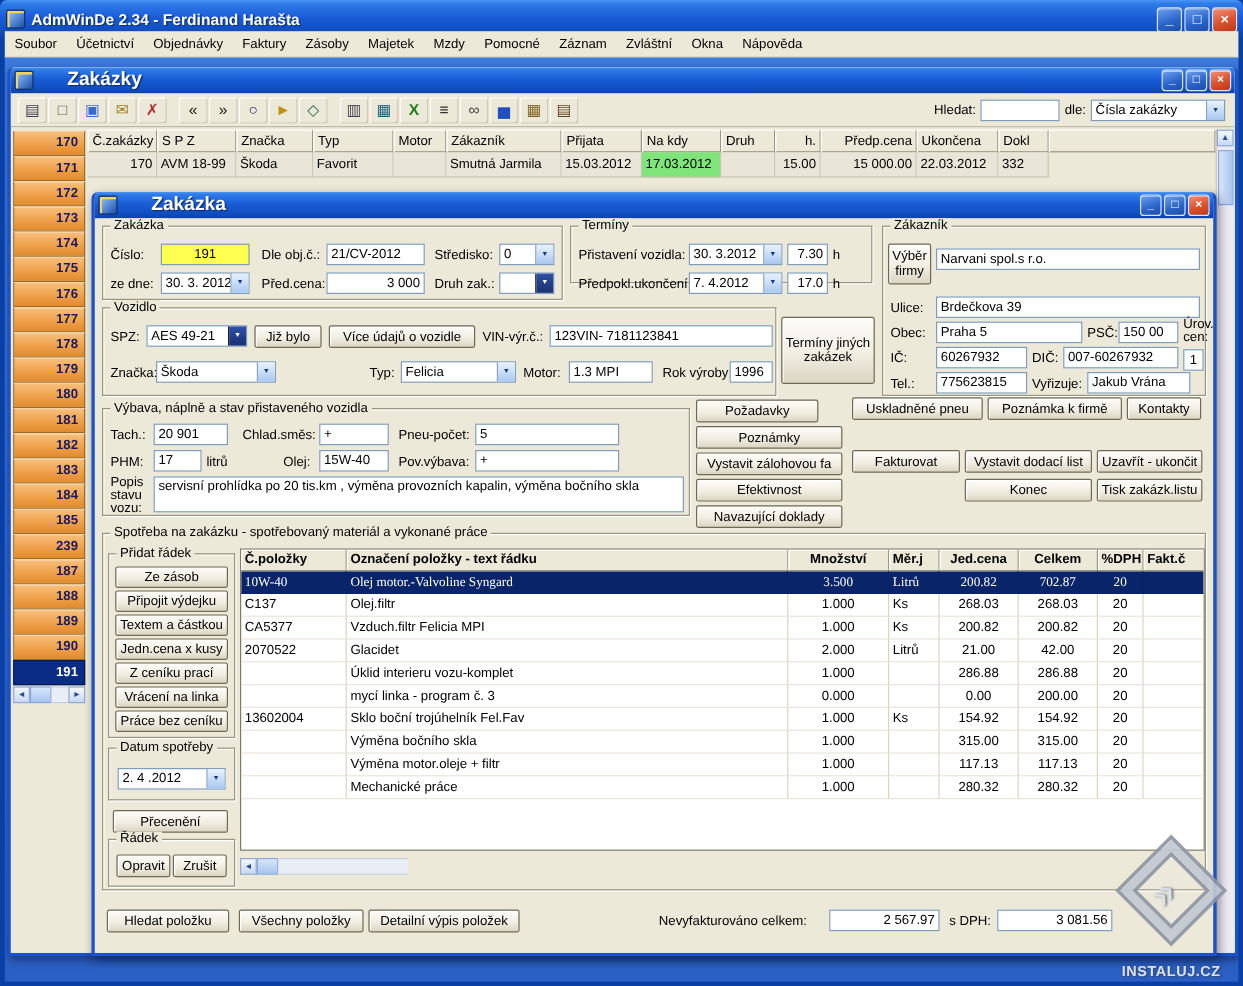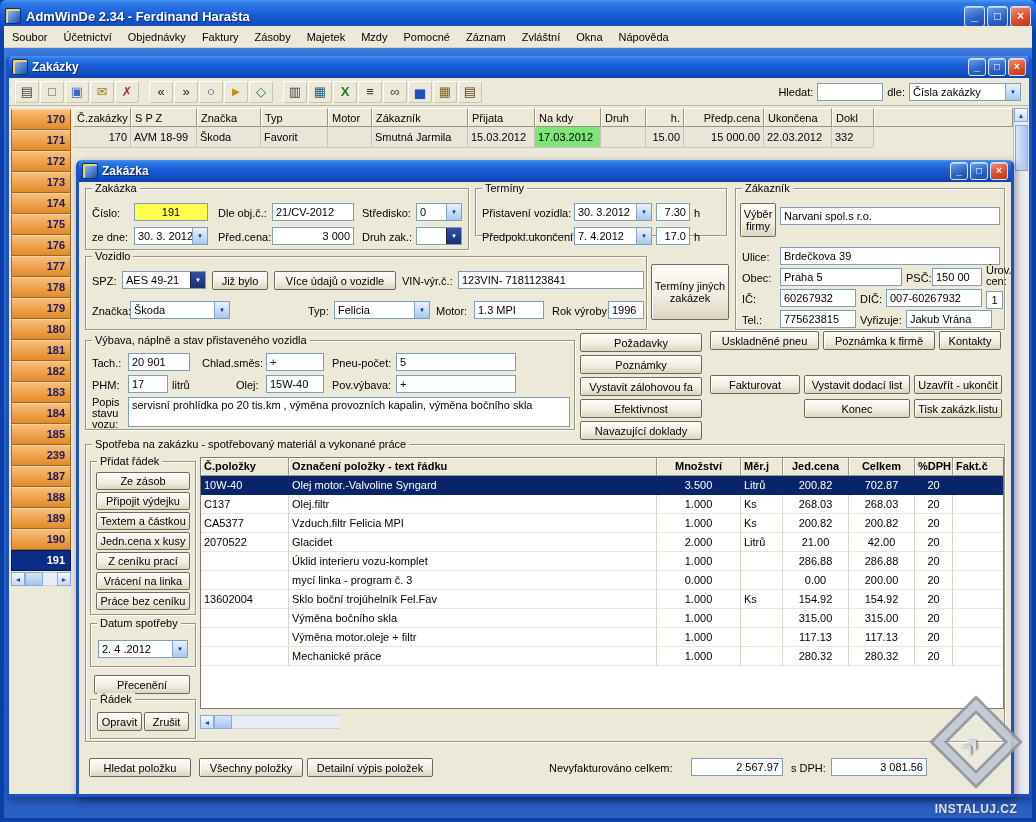--- a/index.html
+++ b/index.html
@@ -45,21 +45,21 @@
   .window {
     position:absolute; border:3px solid #1C52C8; border-top:0;
     border-radius:6px 6px 2px 2px; background:#ECE9D8; overflow:hidden;
     box-shadow:2px 3px 8px rgba(0,0,25,.4);
   }
   .child-tb {
     position:absolute; left:0; top:0; right:0; height:22px;
     background:linear-gradient(180deg,#4A95F2 0%,#2E7BE8 10%,#1A5CD6 45%,#1150C4 78%,#0C42AA 100%);
     display:flex; align-items:center; gap:4px; padding:0 3px; border-radius:3px 3px 0 0;
   }
-  .child-tb .tb-title { font-size:12px; }
+  .child-tb .tb-title { font-size:16px;margin-left:24px; }
   .win-body { position:absolute; left:0; top:22px; right:0; bottom:0; background:#ECE9D8; }
   
   .orders-window { left:2px; top:8px; width:1026px; height:741px; z-index:1; }
   .toolbar {
     position:absolute; left:0; top:0; right:0; height:28px; background:#ECE9D8;
     border-bottom:1px solid #BEBAA8; display:flex; align-items:center; padding:2px 6px;
   }
   .tb-icons { display:flex; align-items:center; gap:1px; }
   .tbi {
     width:24px; height:22px; display:flex; align-items:center; justify-content:center;
@@ -160,21 +160,21 @@
     box-shadow:inset 1px 1px 0 #fff; overflow:hidden; white-space:nowrap;
   }
   .ic {
     height:19px; padding:3px 3px 0; font-size:11px;
     border-right:1px solid #D8D4C6; border-bottom:1px solid #E8E5DA;
     overflow:hidden; white-space:nowrap;
   }
   .i1{width:88px}.i2{width:368px}.i3{width:84px}.i4{width:42px}
   .i5{width:66px}.i6{width:66px}.i7{width:38px}.i8{flex:1;border-right:none}
   .i3,.i5,.i6,.i7 { text-align:center; }
-  .item-row.selected { background:#0A246A; color:#fff; }
+  .item-row.selected { background:#0A246A; color:#fff;font-family:Liberation Serif, serif; }
   .item-row.selected .ic { border-color:#0A246A; }
   
   .watermark { position:absolute; right:0; bottom:0; width:112px; height:118px; z-index:50; opacity:.92; }
   .wm-d1 {
     position:absolute; left:26px; top:12px; width:60px; height:60px; transform:rotate(45deg);
     border:7px solid #C2C8D2; box-shadow:0 0 0 3px #8E96A4, inset 0 0 0 3px #8E96A4;
     background:rgba(235,238,244,.12);
   }
   .wm-arrow { position:absolute; left:40px; top:26px; font-size:32px; color:#DCE1EA;
     transform:rotate(-45deg); text-shadow:1px 1px 2px #5A6270; }
@@ -450,21 +450,21 @@
         <span class="fld abs" style="left:42px;top:34px;width:40px">17</span>
         <span class="lbl" style="left:86px;top:38px">litrů</span>
         <span class="lbl" style="left:150px;top:38px">Olej:</span>
         <span class="fld abs" style="left:180px;top:34px;width:58px">15W-40</span>
         <span class="lbl" style="left:246px;top:38px">Pov.výbava:</span>
         <span class="fld abs" style="left:310px;top:34px;width:120px">+</span>
         <span class="lbl multi" style="left:6px;top:56px;width:34px">Popis stavu vozu:</span>
         <span class="fld abs multi" style="left:42px;top:56px;width:442px;height:30px">servisní prohlídka po 20 tis.km , výměna provozních kapalin, výměna bočního skla</span>
       </div>
 
-      <span class="btn abs" style="left:501px;top:151px;width:122px">Požadavky</span>
+      <span class="btn abs" style="left:501px;top:151px;width:102px">Požadavky</span>
       <span class="btn abs" style="left:501px;top:173px;width:122px">Poznámky</span>
       <span class="btn abs" style="left:501px;top:195px;width:122px">Vystavit zálohovou fa</span>
       <span class="btn abs" style="left:501px;top:217px;width:122px">Efektivnost</span>
       <span class="btn abs" style="left:501px;top:239px;width:122px">Navazující doklady</span>
 
       <span class="btn abs" style="left:631px;top:149px;width:109px">Uskladněné pneu</span>
       <span class="btn abs" style="left:744px;top:149px;width:112px">Poznámka k firmě</span>
       <span class="btn abs" style="left:860px;top:149px;width:62px">Kontakty</span>
       <span class="btn abs" style="left:631px;top:193px;width:90px">Fakturovat</span>
       <span class="btn abs" style="left:725px;top:193px;width:106px">Vystavit dodací list</span>

